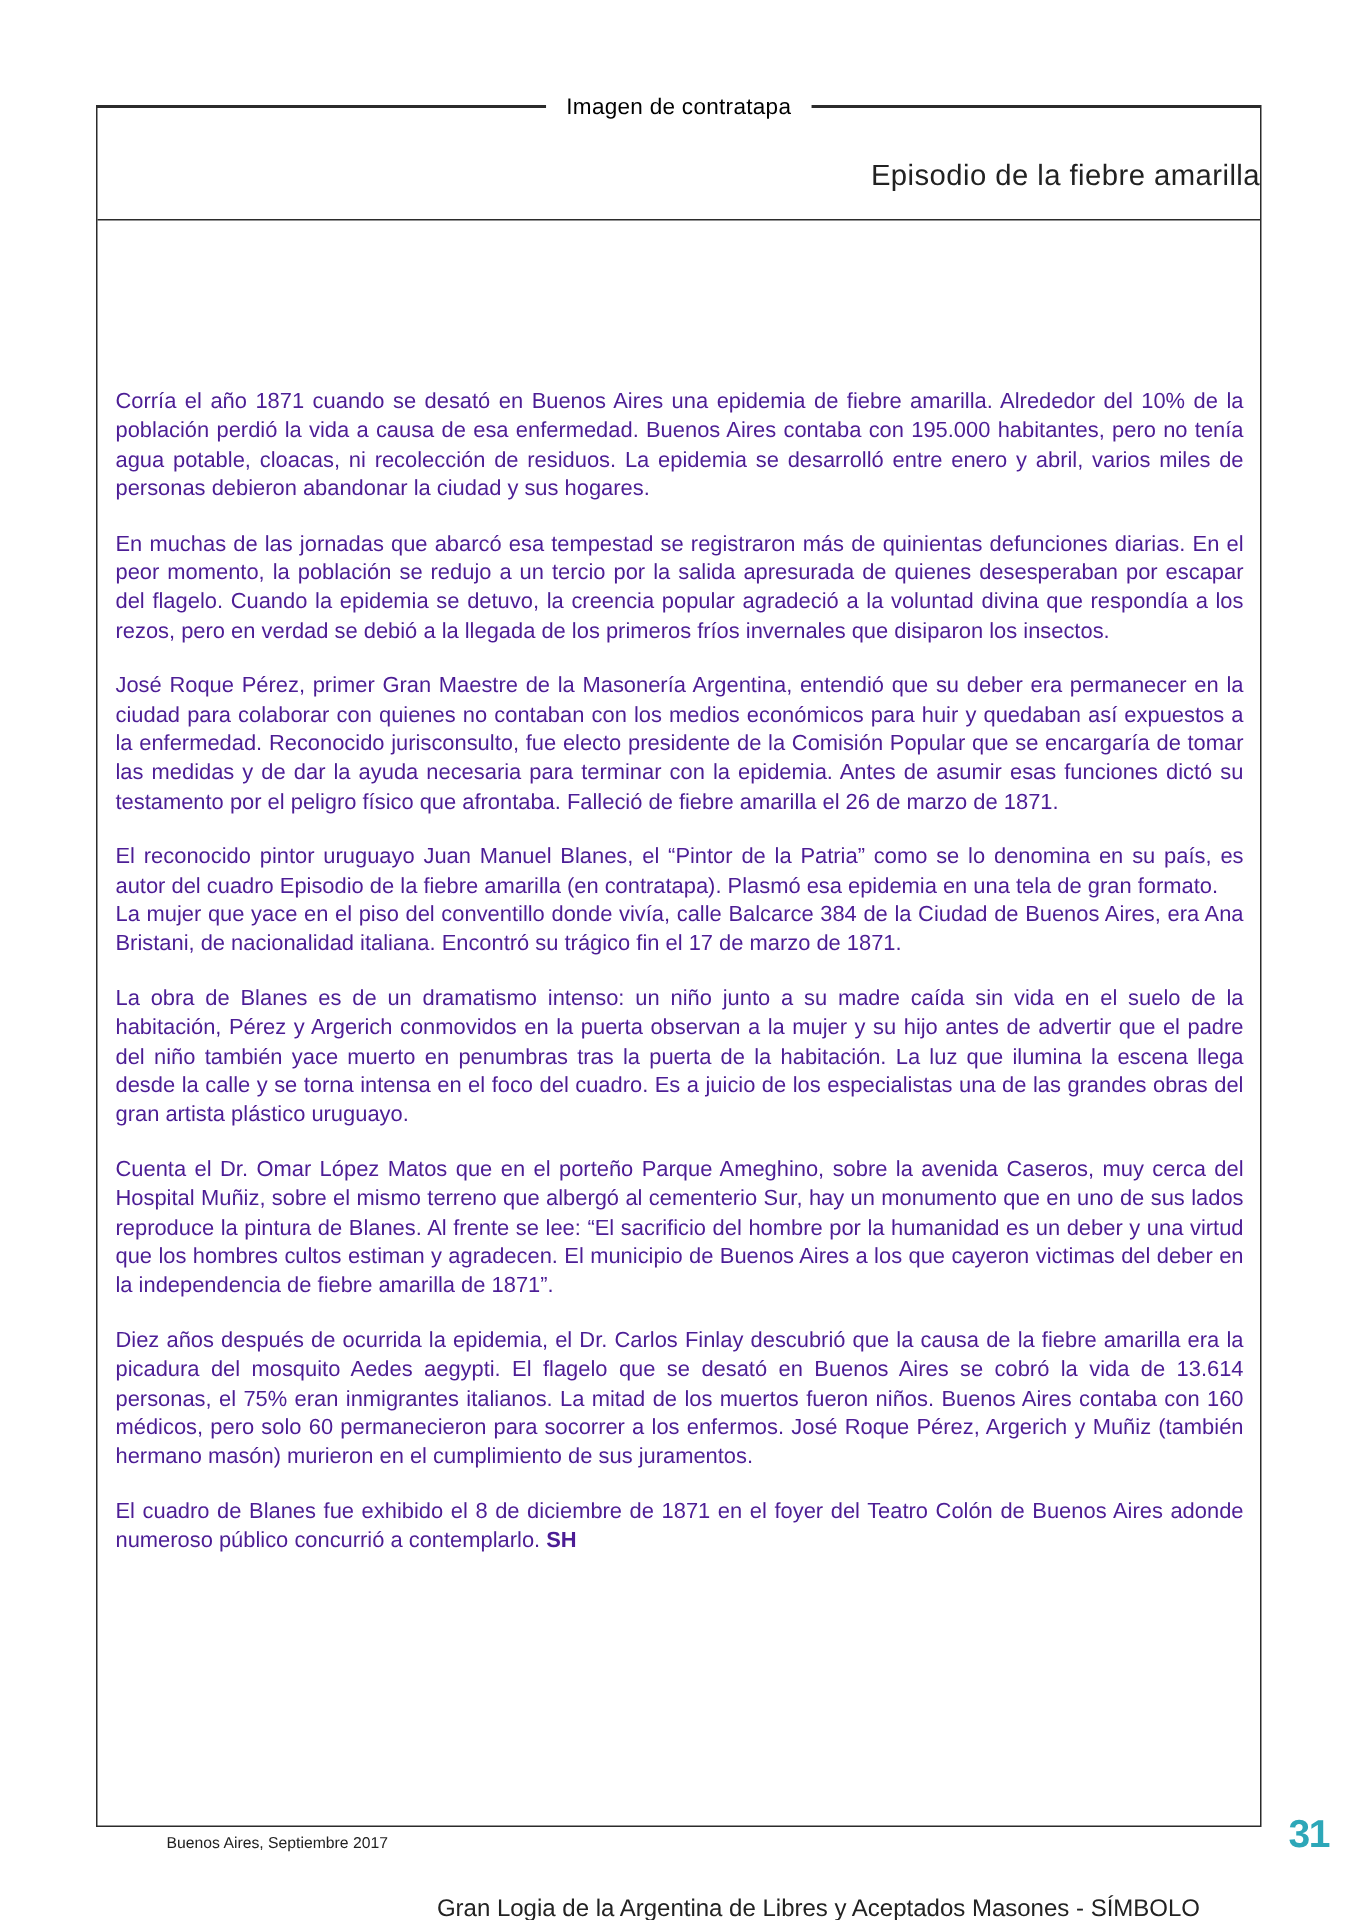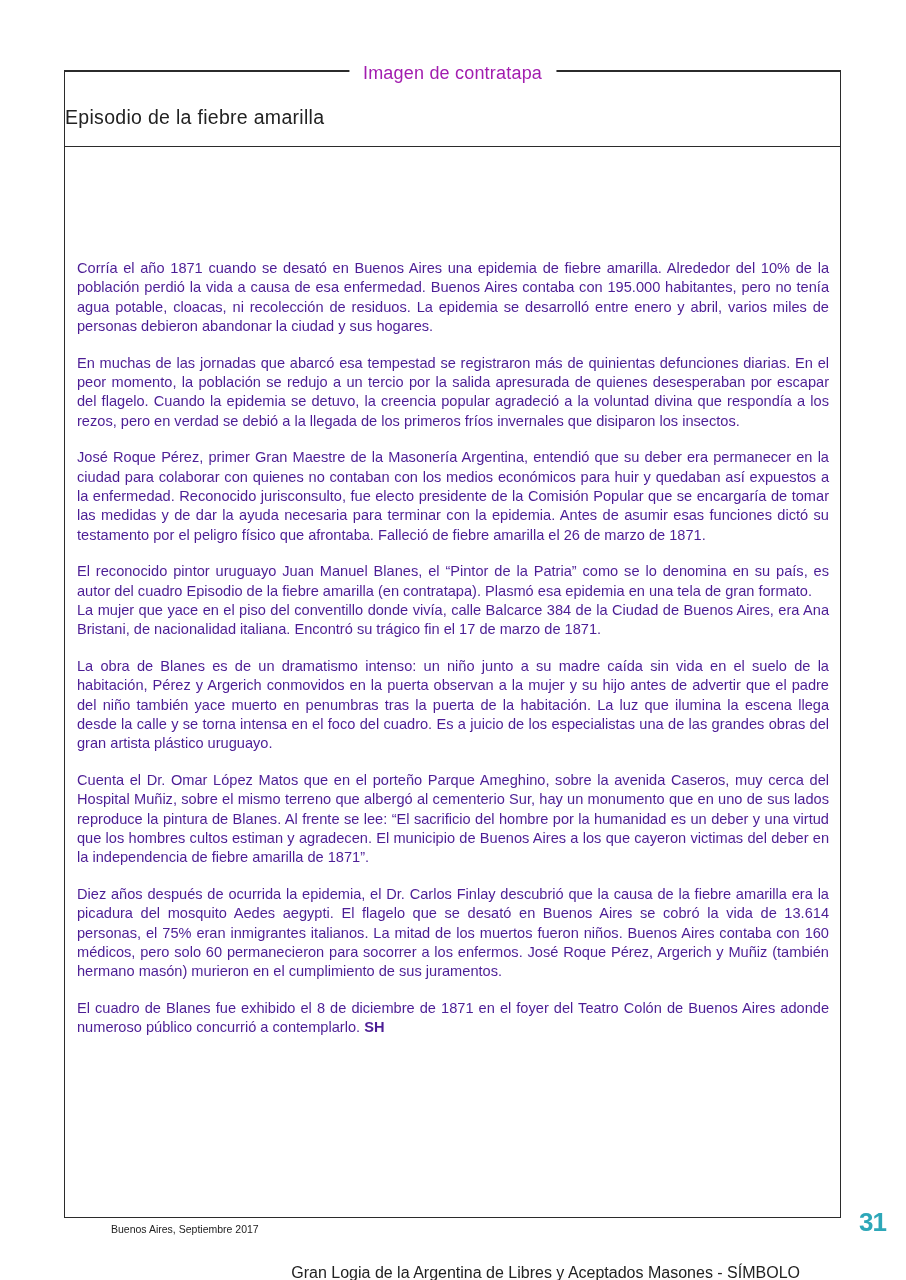--- a/index.html
+++ b/index.html
@@ -32,28 +32,28 @@
     background: #ffffff;
     box-sizing: border-box;
   }
   .legend {
     position: absolute;
     top: -9px;
     left: 50%;
     transform: translateX(-50%);
     background: #ffffff;
     padding: 0 14px;
-    font-size: 18px;
+    font-size: 15px;
     letter-spacing: 0.2px;
-    color: #a21caf;
+    color: #000000;
     white-space: nowrap;
   }
   .title {
     margin: 32px 0 0 0;
-    text-align: left;
+    text-align: right;
     font-size: 19.5px;
     font-weight: normal;
     letter-spacing: 0.3px;
     color: #222222;
     line-height: 27px;
   }
   .title-rule {
     margin-top: 15px;
     width: 100%;
     border-bottom: 1.5px solid #2b2b2b;

